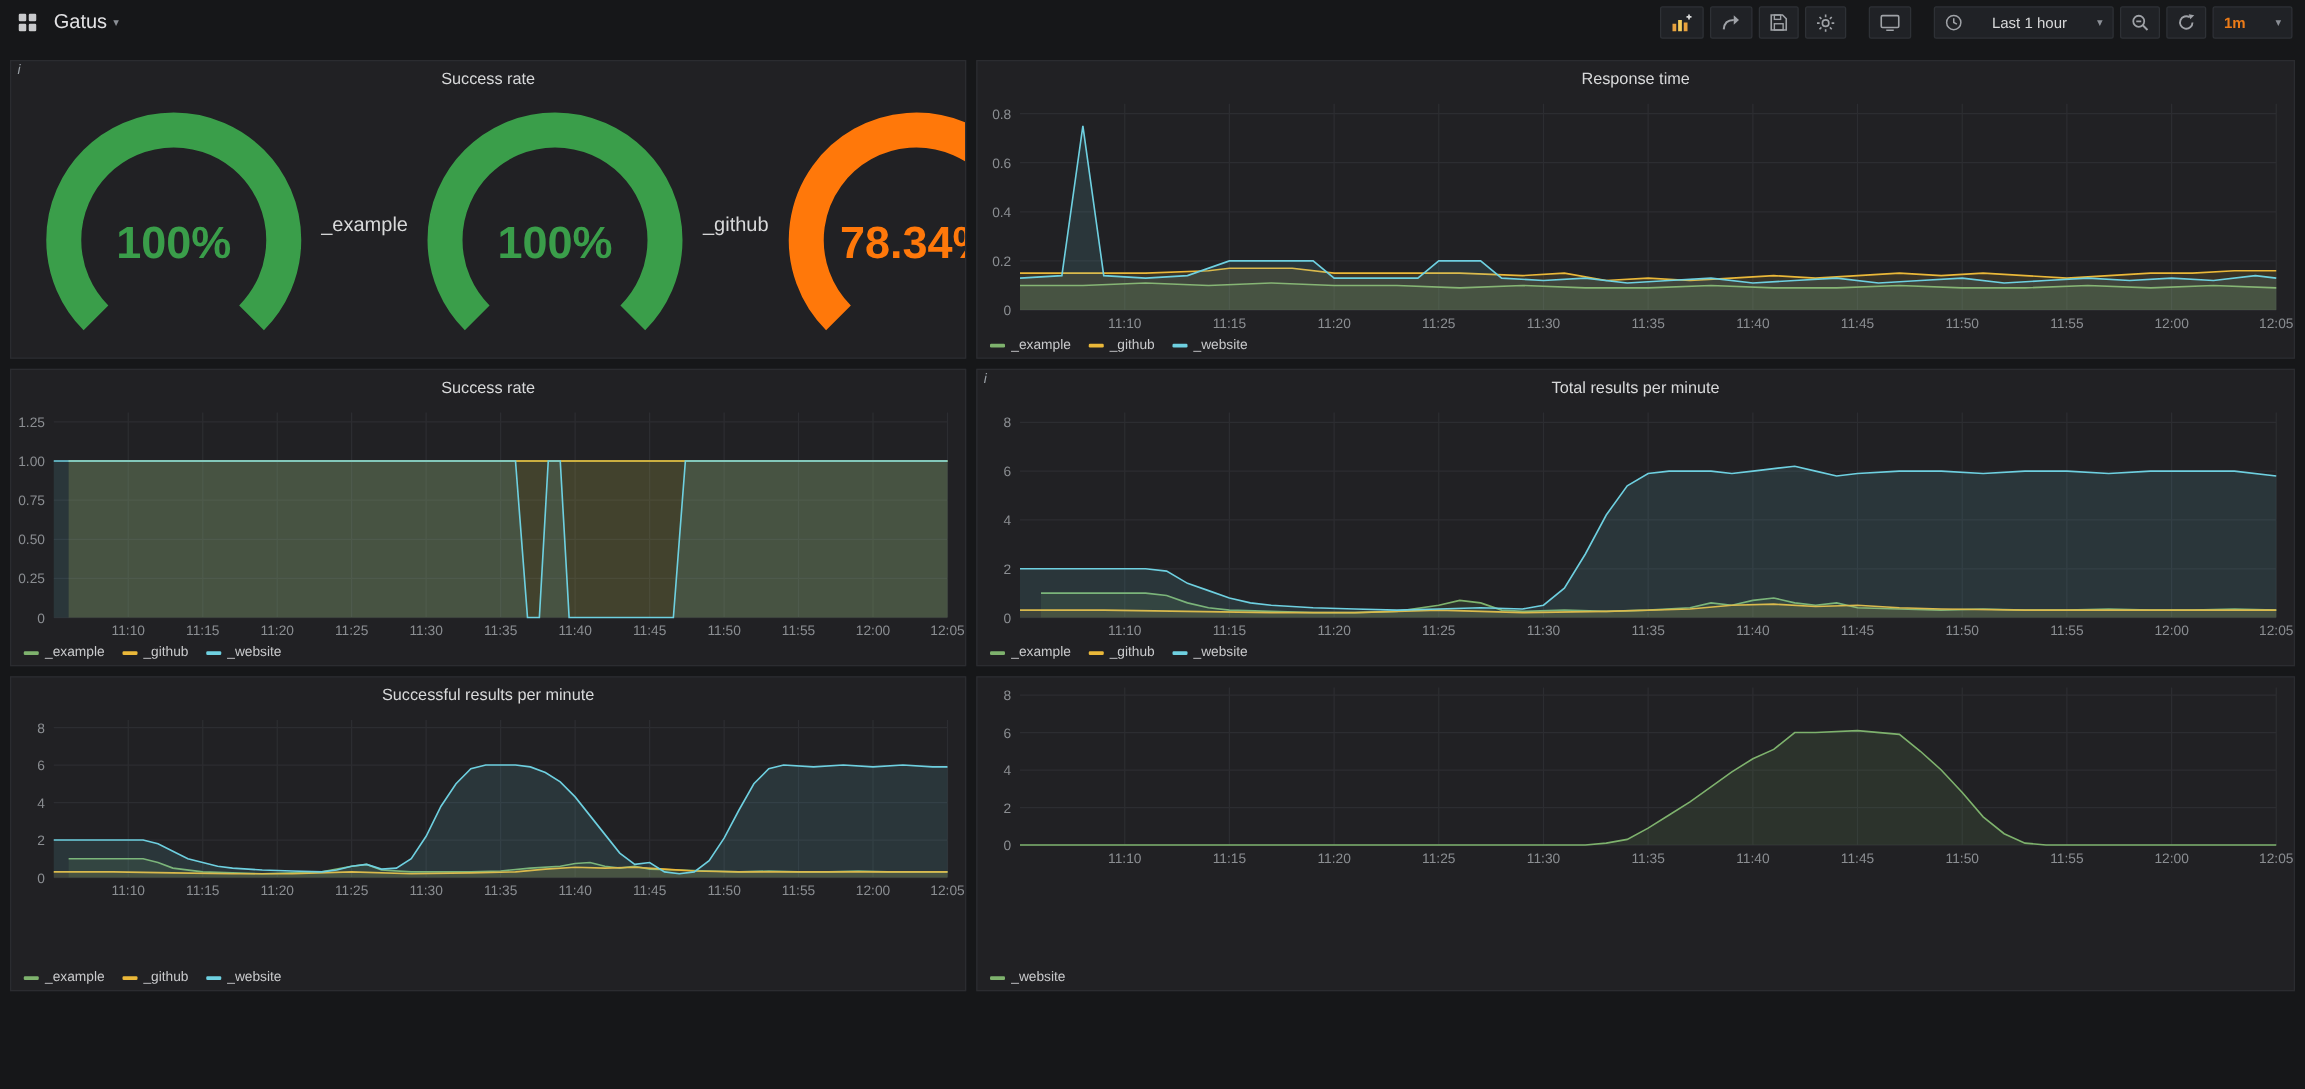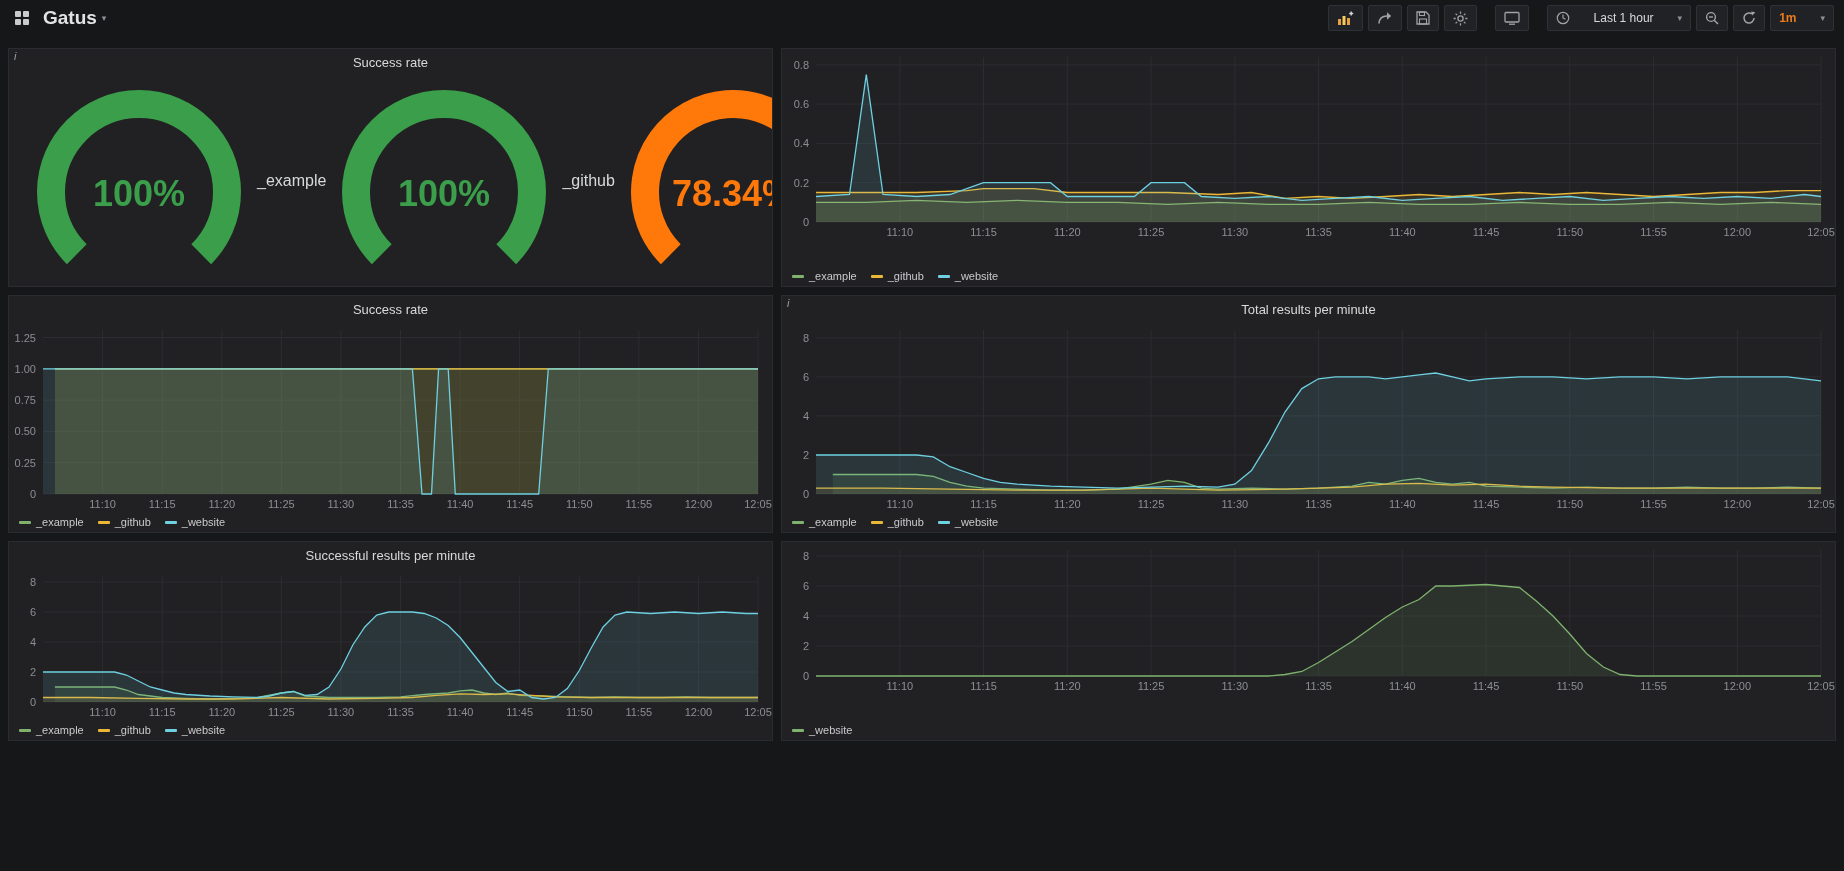--- a/index.html
+++ b/index.html
@@ -3,34 +3,34 @@
 <meta charset="utf-8">
 <style>
   *{box-sizing:border-box;margin:0;padding:0}
   html,body{background:#161719}
   body{width:1844px;height:871px;overflow:hidden;font-family:"Liberation Sans",sans-serif;color:#d8d9da}
 
   
   .navbar{height:36px;display:flex;align-items:center;justify-content:space-between;padding:0 10px}
   .nav-left{display:flex;align-items:center;gap:9px}
   .dash-title-wrap{display:flex;align-items:center;gap:5px;cursor:pointer}
-  .dash-title{font-size:19px;font-weight:700;color:#e3e3e5}
+  .dash-title{font-size:16px;font-weight:400;color:#e3e3e5}
   .caret{font-size:9px;color:#8b8f96;line-height:1}
   .nav-right{display:flex;align-items:center;gap:5px}
   .nav-sep{width:8px}
   .nav-btn{display:flex;align-items:center;gap:24px;height:26px;padding:0 8px;background:#202226;
            border:1px solid #2e3136;border-radius:2px;color:#d8d9da;font-size:12px;cursor:pointer}
   .nav-btn.plainicon{background:transparent;border:none;padding:0 4px}
   .nav-btn .interval{color:#eb7b18;font-weight:700}
   .nav-btn svg{display:block}
 
   
   .dashboard{padding:12px 8px 0}
   .row{display:flex;gap:8px;margin-bottom:8px}
-  .row1{height:239px}.row2{height:238px}.row3{height:200px}
+  .row1{height:239px}.row2{height:238px}.row3{height:252px}
   .panel{background:#212124;border:1px solid #2b2c30;position:relative;display:flex;flex-direction:column}
   .w-left{width:765px;flex:0 0 auto}
   .w-right{flex:1}
   .panel-header{height:26px;flex:0 0 auto;display:flex;align-items:center;justify-content:center;
                 font-size:13px;font-weight:400;color:#d8d9da;cursor:pointer}
   .panel-body{flex:1;position:relative;overflow:hidden}
   .panel-legend{flex:0 0 20px;display:flex;align-items:center;gap:14px;padding:0 10px;font-size:11px;color:#c9cacc}
   .legend-item{display:flex;align-items:center;gap:5px;cursor:pointer}
   .legend-key{width:12px;height:3px;border-radius:1px;display:inline-block}
   .info-corner{position:absolute;top:1px;left:5px;z-index:2;font-size:11px;font-style:italic;
@@ -159,20 +159,23 @@
               <path d="M 203.58 83.48 A 88 88 0 0 1 180.23 166.23" stroke="#32343A" stroke-width="28" fill="none"></path>
               <path d="M 55.77 166.23 A 88 88 0 1 1 203.58 83.48" stroke="#FF780A" stroke-width="28" fill="none"></path>
               <text x="118" y="118" text-anchor="middle" font-size="36" font-weight="bold" fill="#FF780A">78.34%</text>
             </svg>
             <div class="gauge-label">_website</div>
           </div>
         </div>
     </section>
 
     <section class="panel w-right">
+      <div class="panel-header">
+        <span>Response time</span>
+      </div>
       <div class="panel-body"><svg width="1053" height="191">
             <line class="grid" x1="117.8" y1="8" x2="117.8" y2="173"></line>
             <text class="tick xlab" x="117.8" y="187">11:10</text>
             <line class="grid" x1="201.5" y1="8" x2="201.5" y2="173"></line>
             <text class="tick xlab" x="201.5" y="187">11:15</text>
             <line class="grid" x1="285.3" y1="8" x2="285.3" y2="173"></line>
             <text class="tick xlab" x="285.3" y="187">11:20</text>
             <line class="grid" x1="369.0" y1="8" x2="369.0" y2="173"></line>
             <text class="tick xlab" x="369.0" y="187">11:25</text>
             <line class="grid" x1="452.8" y1="8" x2="452.8" y2="173"></line>

